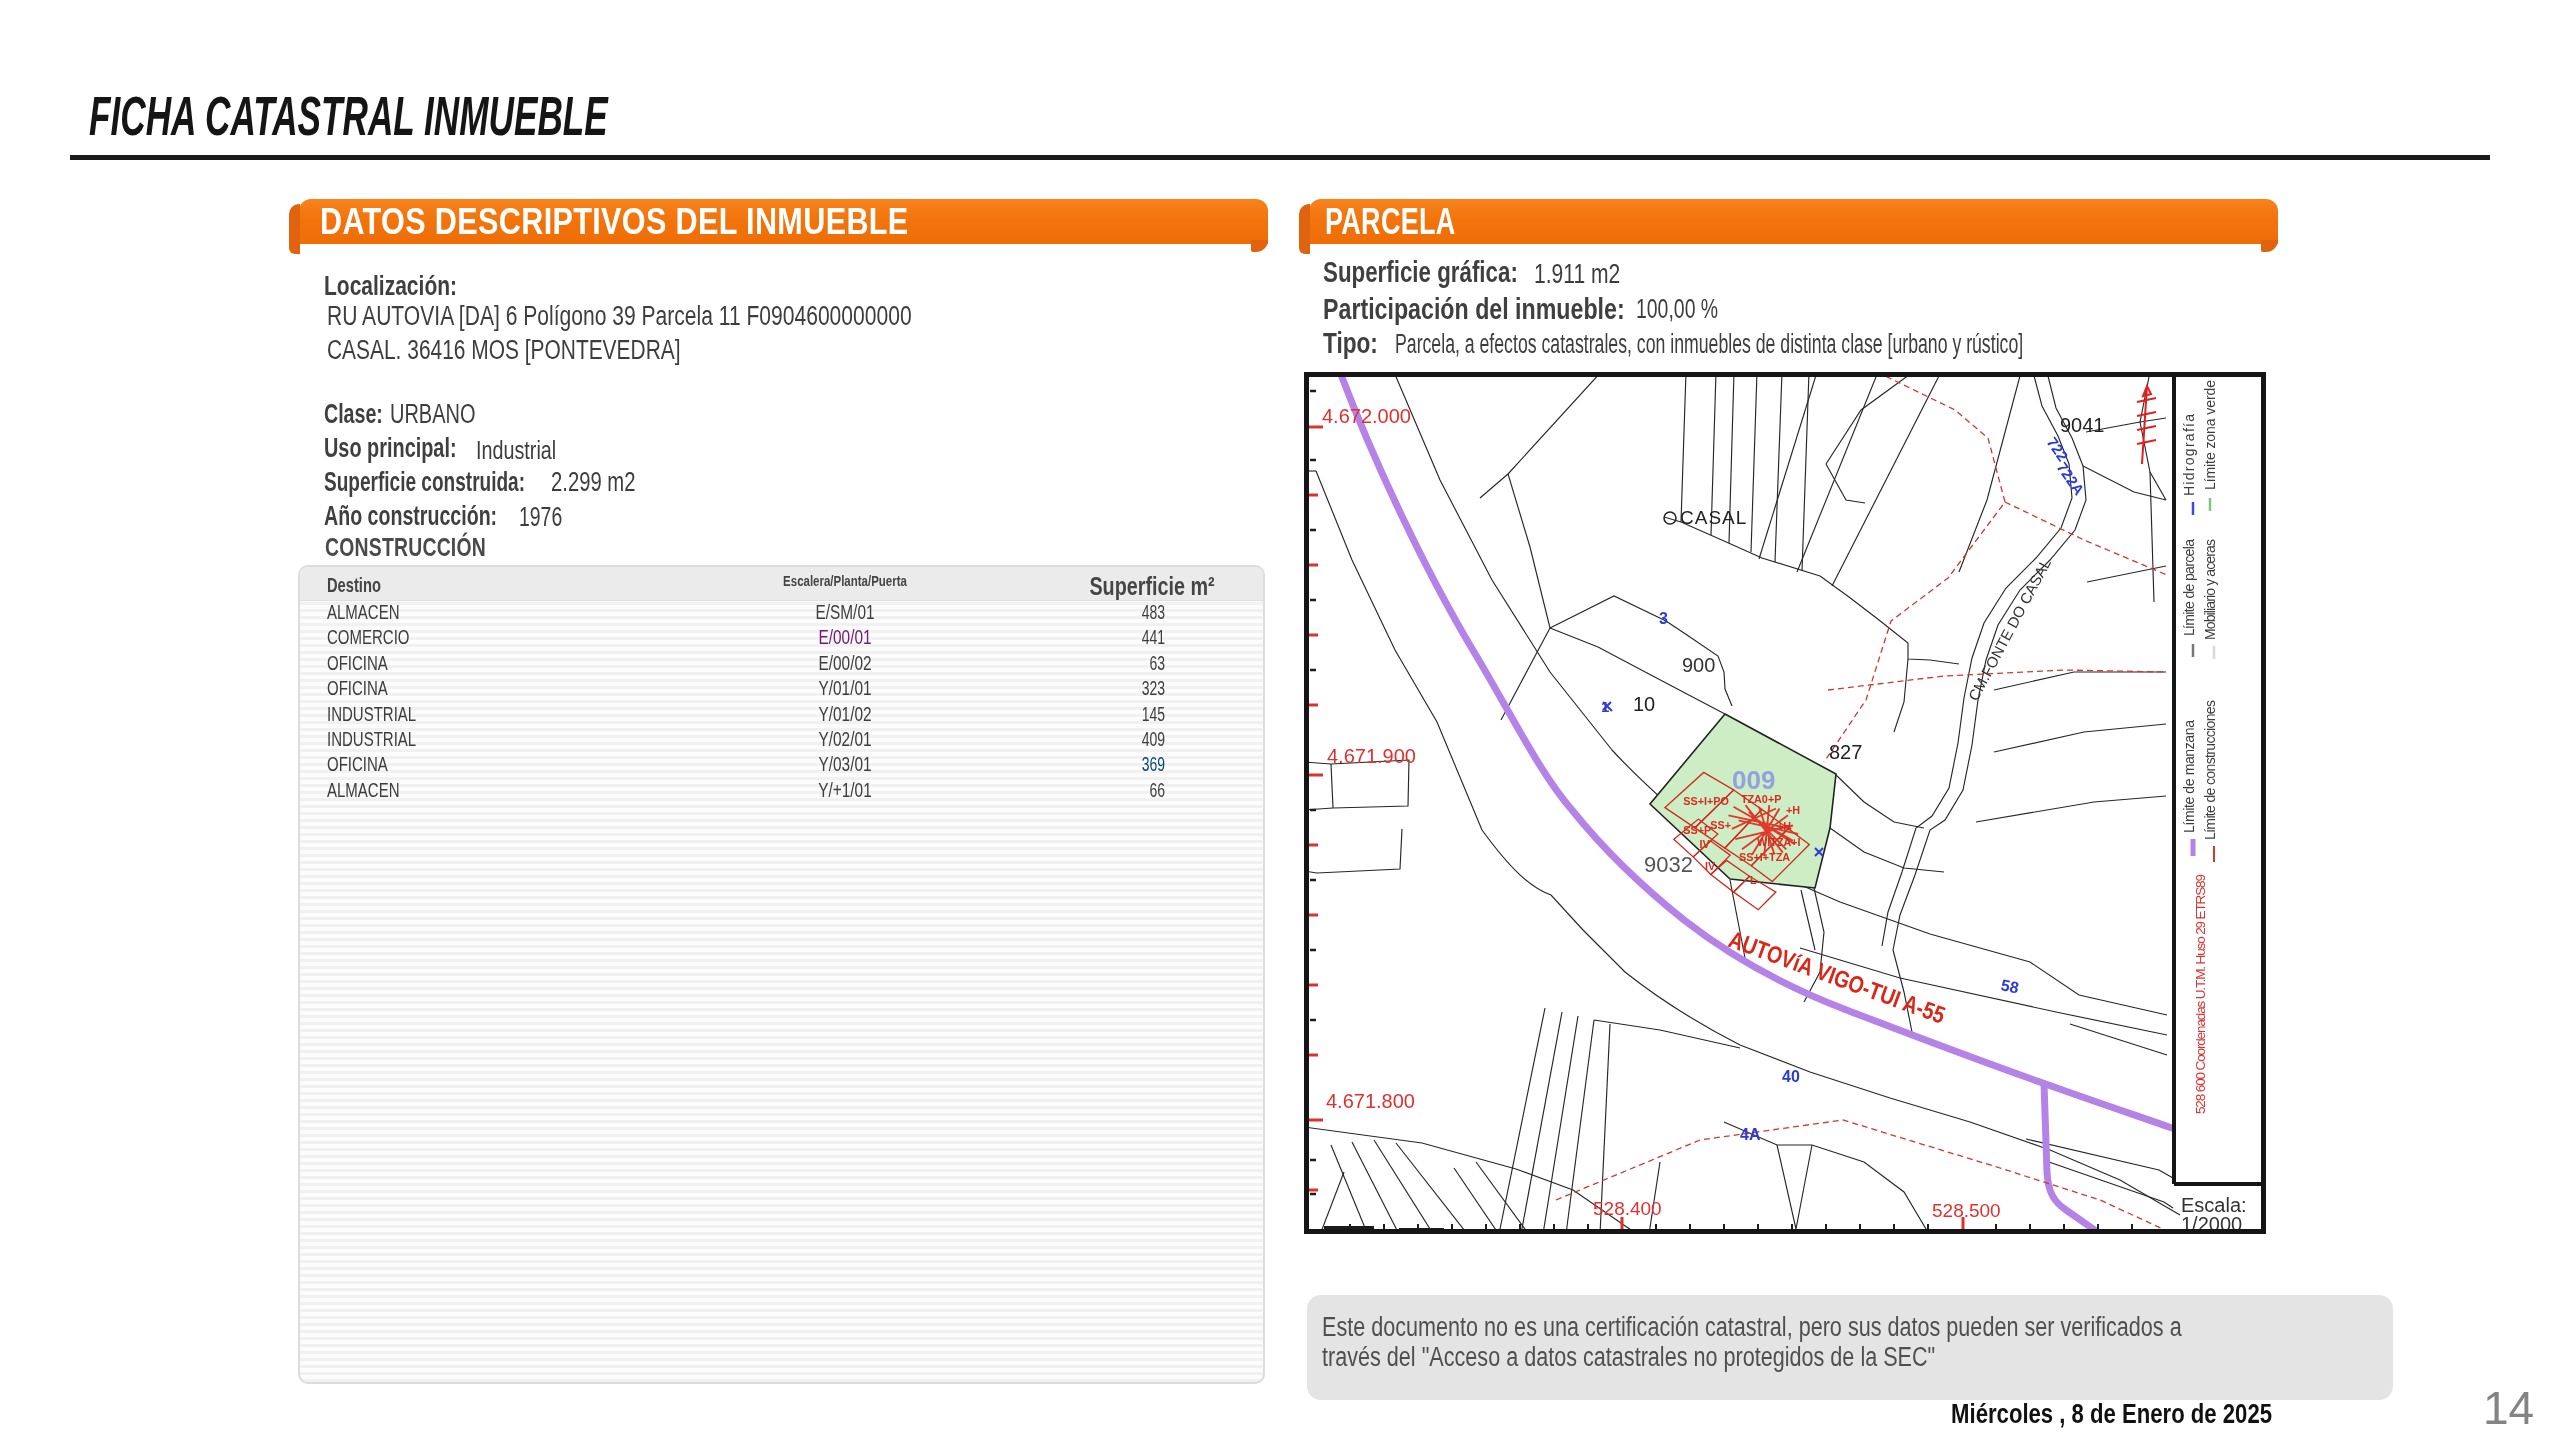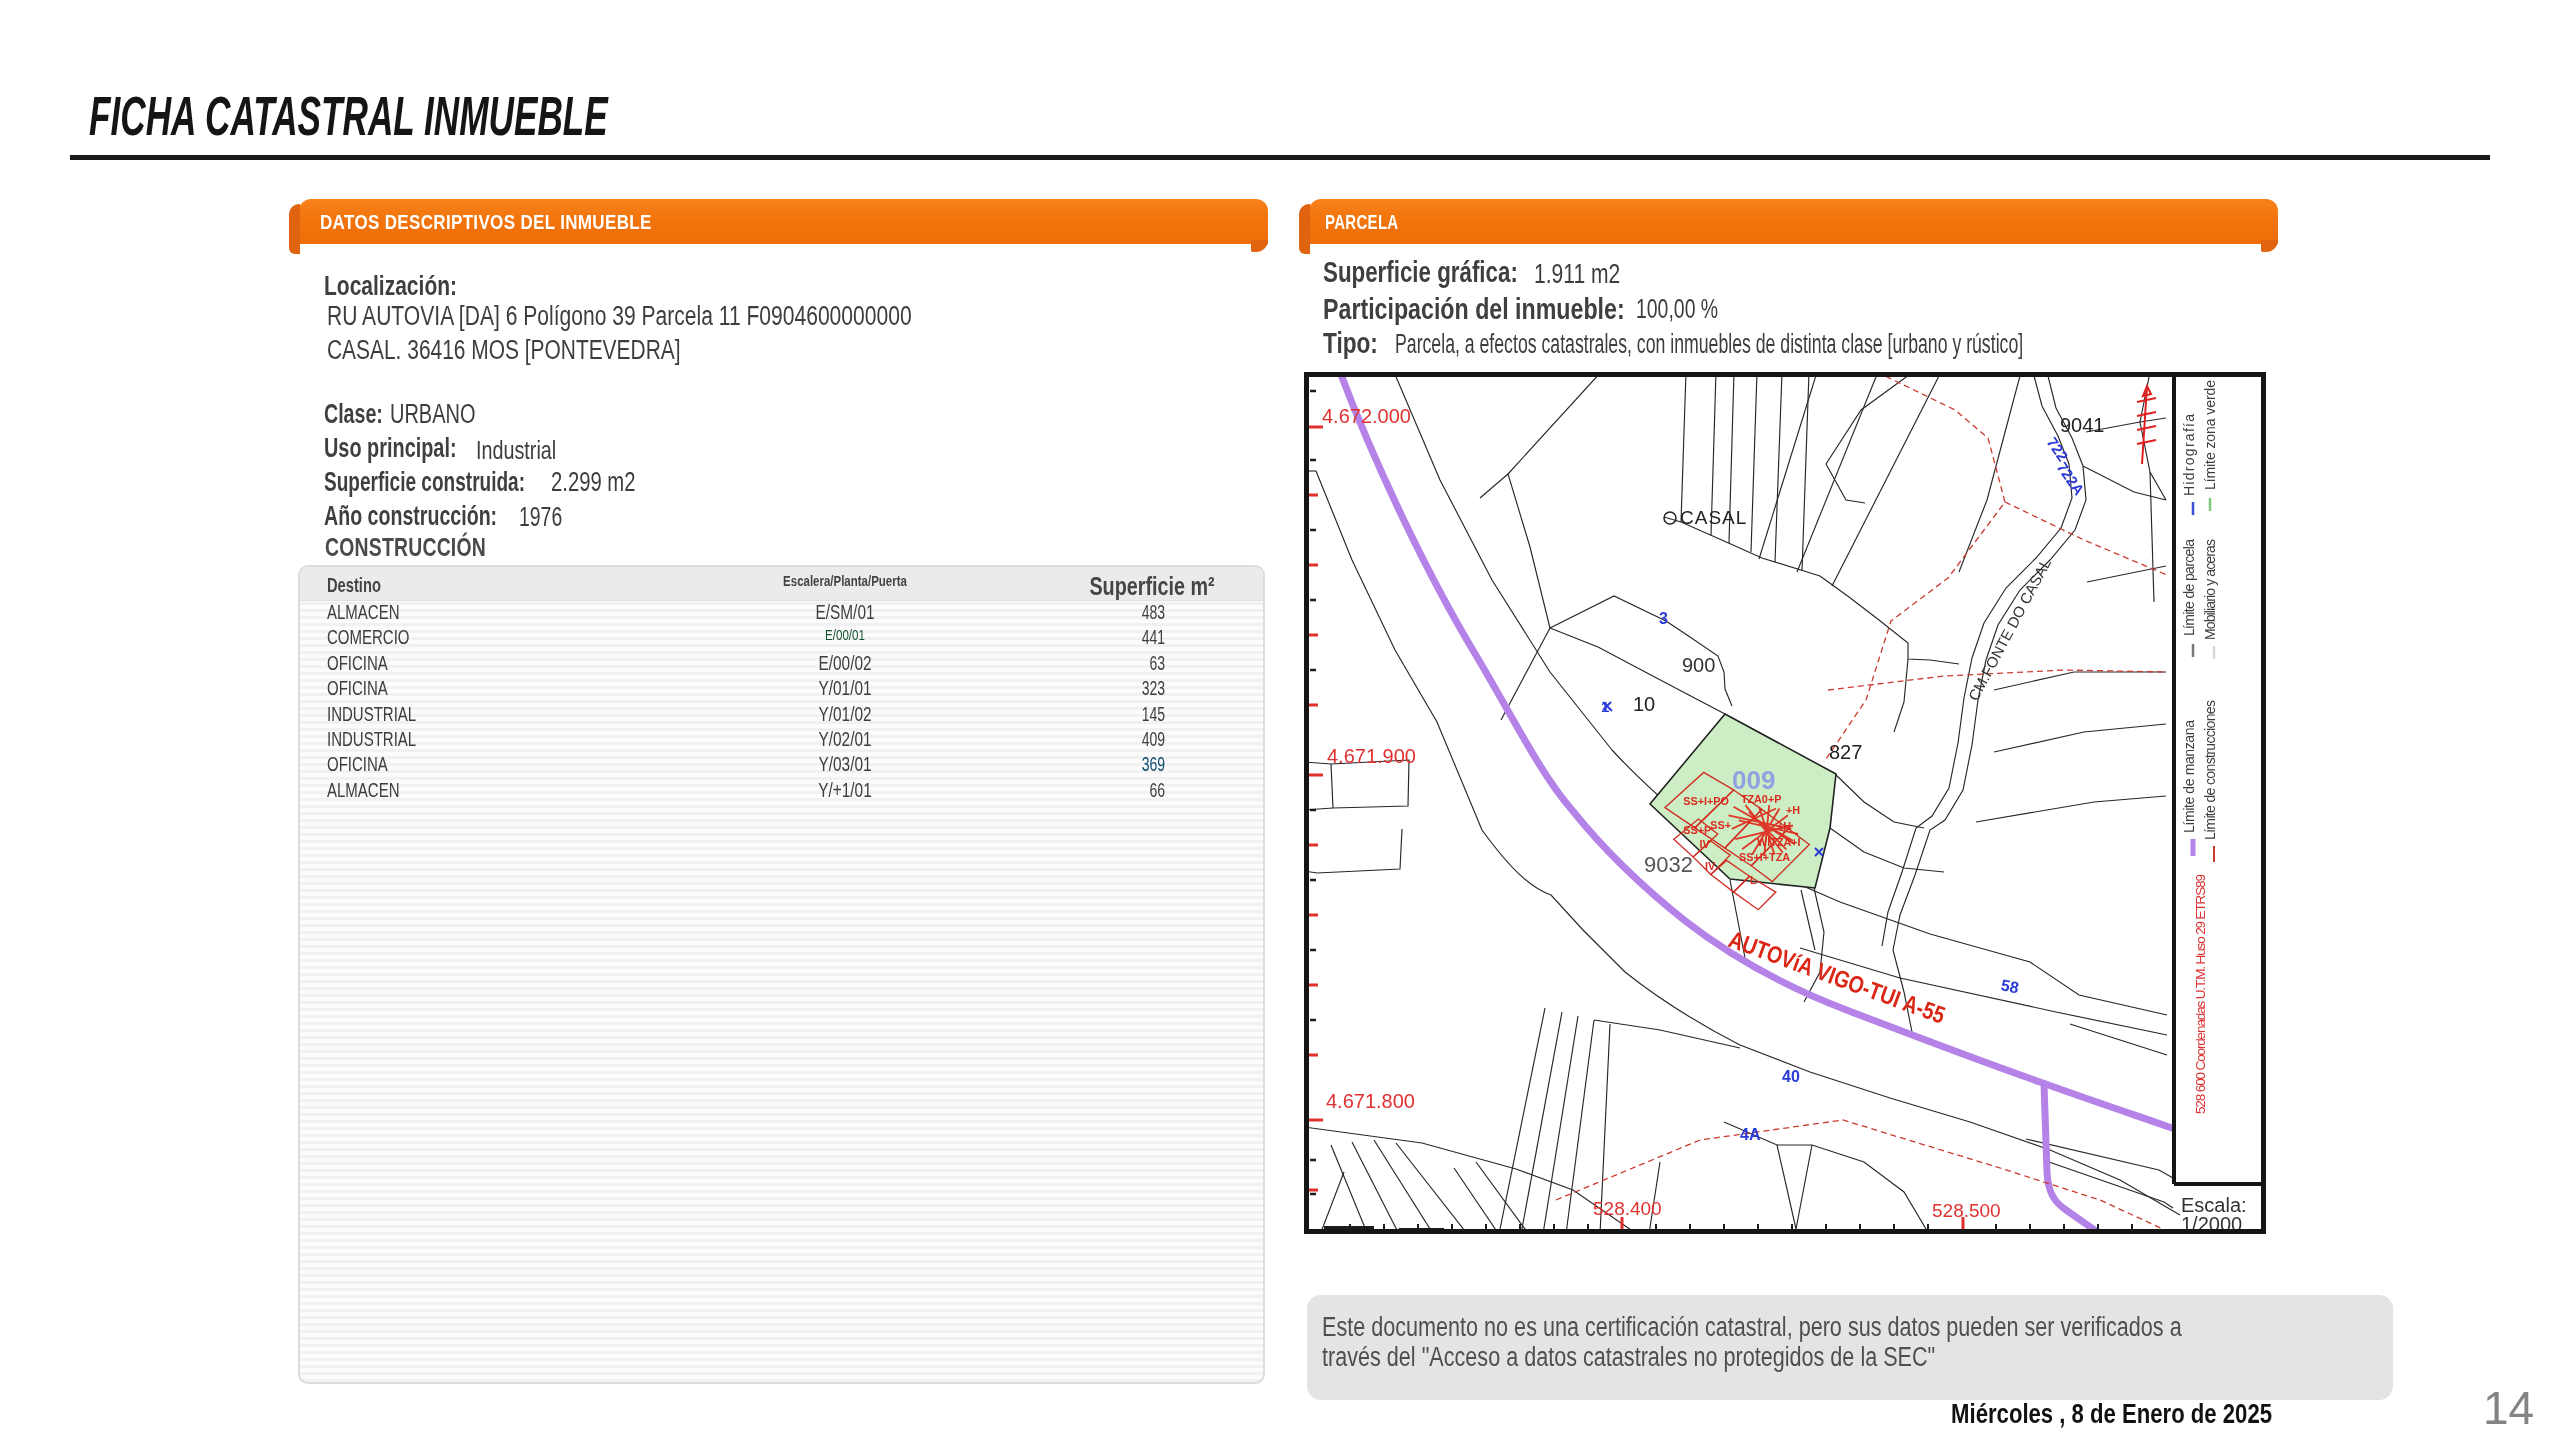--- a/index.html
+++ b/index.html
@@ -2,21 +2,21 @@
 <html><head>
 <meta charset="utf-8">
 <style>
 html,body{margin:0;padding:0;}
 body{width:2560px;height:1440px;position:relative;background:#ffffff;font-family:"Liberation Sans",sans-serif;overflow:hidden;}
 .abs{position:absolute;line-height:1;white-space:nowrap;}
 .b{font-weight:bold;}
 .tab{position:absolute;height:45px;background:linear-gradient(180deg,#f8821c 0%,#f2740c 45%,#ee6d06 100%);border-radius:12px 12px 0 0;}
 .tab:before{content:"";position:absolute;left:-10px;top:5px;width:11px;height:50px;background:#e06410;border-radius:10px 0 0 6px;}
 .tab:after{content:"";position:absolute;right:0;bottom:-8px;width:17px;height:12px;background:#e06410;border-radius:0 0 14px 2px;}
-.tabtxt{position:absolute;left:21px;top:0;height:54px;line-height:46px;color:#fff;font-weight:bold;font-size:20px;letter-spacing:0.4px;}
+.tabtxt{position:absolute;left:21px;top:0;height:54px;line-height:46px;color:#fff;font-weight:bold;font-size:36px;letter-spacing:0.4px;}
 .panel{position:absolute;left:298px;top:565px;width:963px;height:815px;background:repeating-linear-gradient(180deg,#f1f1f1 0px,#f1f1f1 3px,#fcfcfc 3px,#fcfcfc 7px);border:2px solid #dcdcdc;border-radius:10px;}
 .thead{position:absolute;left:0;top:0;width:100%;height:33px;background:#ebebeb;border-bottom:1px solid #e0e0e0;border-radius:8px 8px 0 0;}
 .t1{color:#3d3d3d;font-size:27px;}
 .lb{color:#3f3f3f;font-size:28px;font-weight:bold;}
 .sx{display:inline-block;transform-origin:0 0;}
 .sxc{display:inline-block;transform-origin:50% 0;}
 .sxr{display:inline-block;transform-origin:100% 0;}
 .grayb{position:absolute;left:1307px;top:1295px;width:1086px;height:105px;background:#e4e4e4;border-radius:14px;}
 </style>
 </head>
@@ -47,21 +47,21 @@
 </div>
 <div class="abs b" style="left:327px;top:574px;font-size:21px;color:#454545;"><span class="sx" style="transform:scaleX(0.70)">Destino</span></div>
 <div class="abs b" style="left:845px;top:574px;font-size:14px;color:#454545;transform:translateX(-50%);"><span class="sxc" style="transform:scaleX(0.82)">Escalera/Planta/Puerta</span></div>
 <div class="abs b" style="left:1152px;top:574px;font-size:25px;color:#454545;transform:translateX(-50%);"><span class="sxc" style="transform:scaleX(0.79)">Superficie m²</span></div>
 
 <div id="rows">
 <div class="abs" style="left:327px;top:602.0px;font-size:20px;color:#3d3d3d;"><span class="sx" style="transform:scaleX(0.75)">ALMACEN</span></div>
 <div class="abs" style="left:845px;top:602.0px;font-size:20px;color:#3d3d3d;transform:translateX(-50%);"><span class="sxc" style="transform:scaleX(0.77)">E/SM/01</span></div>
 <div class="abs" style="left:1165px;top:602.0px;font-size:20px;color:#3d3d3d;transform:translateX(-100%);"><span class="sxr" style="transform:scaleX(0.70)">483</span></div>
 <div class="abs" style="left:327px;top:627.4px;font-size:20px;color:#3d3d3d;"><span class="sx" style="transform:scaleX(0.75)">COMERCIO</span></div>
-<div class="abs" style="left:845px;top:627.4px;font-size:15px;color:#14532d;transform:translateX(-50%);"><span class="sxc" style="transform:scaleX(0.77)">E/00/01</span></div>
+<div class="abs" style="left:845px;top:627.4px;font-size:20px;color:#701a75;transform:translateX(-50%);"><span class="sxc" style="transform:scaleX(0.77)">E/00/01</span></div>
 <div class="abs" style="left:1165px;top:627.4px;font-size:20px;color:#3d3d3d;transform:translateX(-100%);"><span class="sxr" style="transform:scaleX(0.70)">441</span></div>
 <div class="abs" style="left:327px;top:652.8px;font-size:20px;color:#3d3d3d;"><span class="sx" style="transform:scaleX(0.75)">OFICINA</span></div>
 <div class="abs" style="left:845px;top:652.8px;font-size:20px;color:#3d3d3d;transform:translateX(-50%);"><span class="sxc" style="transform:scaleX(0.77)">E/00/02</span></div>
 <div class="abs" style="left:1165px;top:652.8px;font-size:20px;color:#3d3d3d;transform:translateX(-100%);"><span class="sxr" style="transform:scaleX(0.70)">63</span></div>
 <div class="abs" style="left:327px;top:678.2px;font-size:20px;color:#3d3d3d;"><span class="sx" style="transform:scaleX(0.75)">OFICINA</span></div>
 <div class="abs" style="left:845px;top:678.2px;font-size:20px;color:#3d3d3d;transform:translateX(-50%);"><span class="sxc" style="transform:scaleX(0.77)">Y/01/01</span></div>
 <div class="abs" style="left:1165px;top:678.2px;font-size:20px;color:#3d3d3d;transform:translateX(-100%);"><span class="sxr" style="transform:scaleX(0.70)">323</span></div>
 <div class="abs" style="left:327px;top:703.6px;font-size:20px;color:#3d3d3d;"><span class="sx" style="transform:scaleX(0.75)">INDUSTRIAL</span></div>
 <div class="abs" style="left:845px;top:703.6px;font-size:20px;color:#3d3d3d;transform:translateX(-50%);"><span class="sxc" style="transform:scaleX(0.77)">Y/01/02</span></div>
 <div class="abs" style="left:1165px;top:703.6px;font-size:20px;color:#3d3d3d;transform:translateX(-100%);"><span class="sxr" style="transform:scaleX(0.70)">145</span></div>

